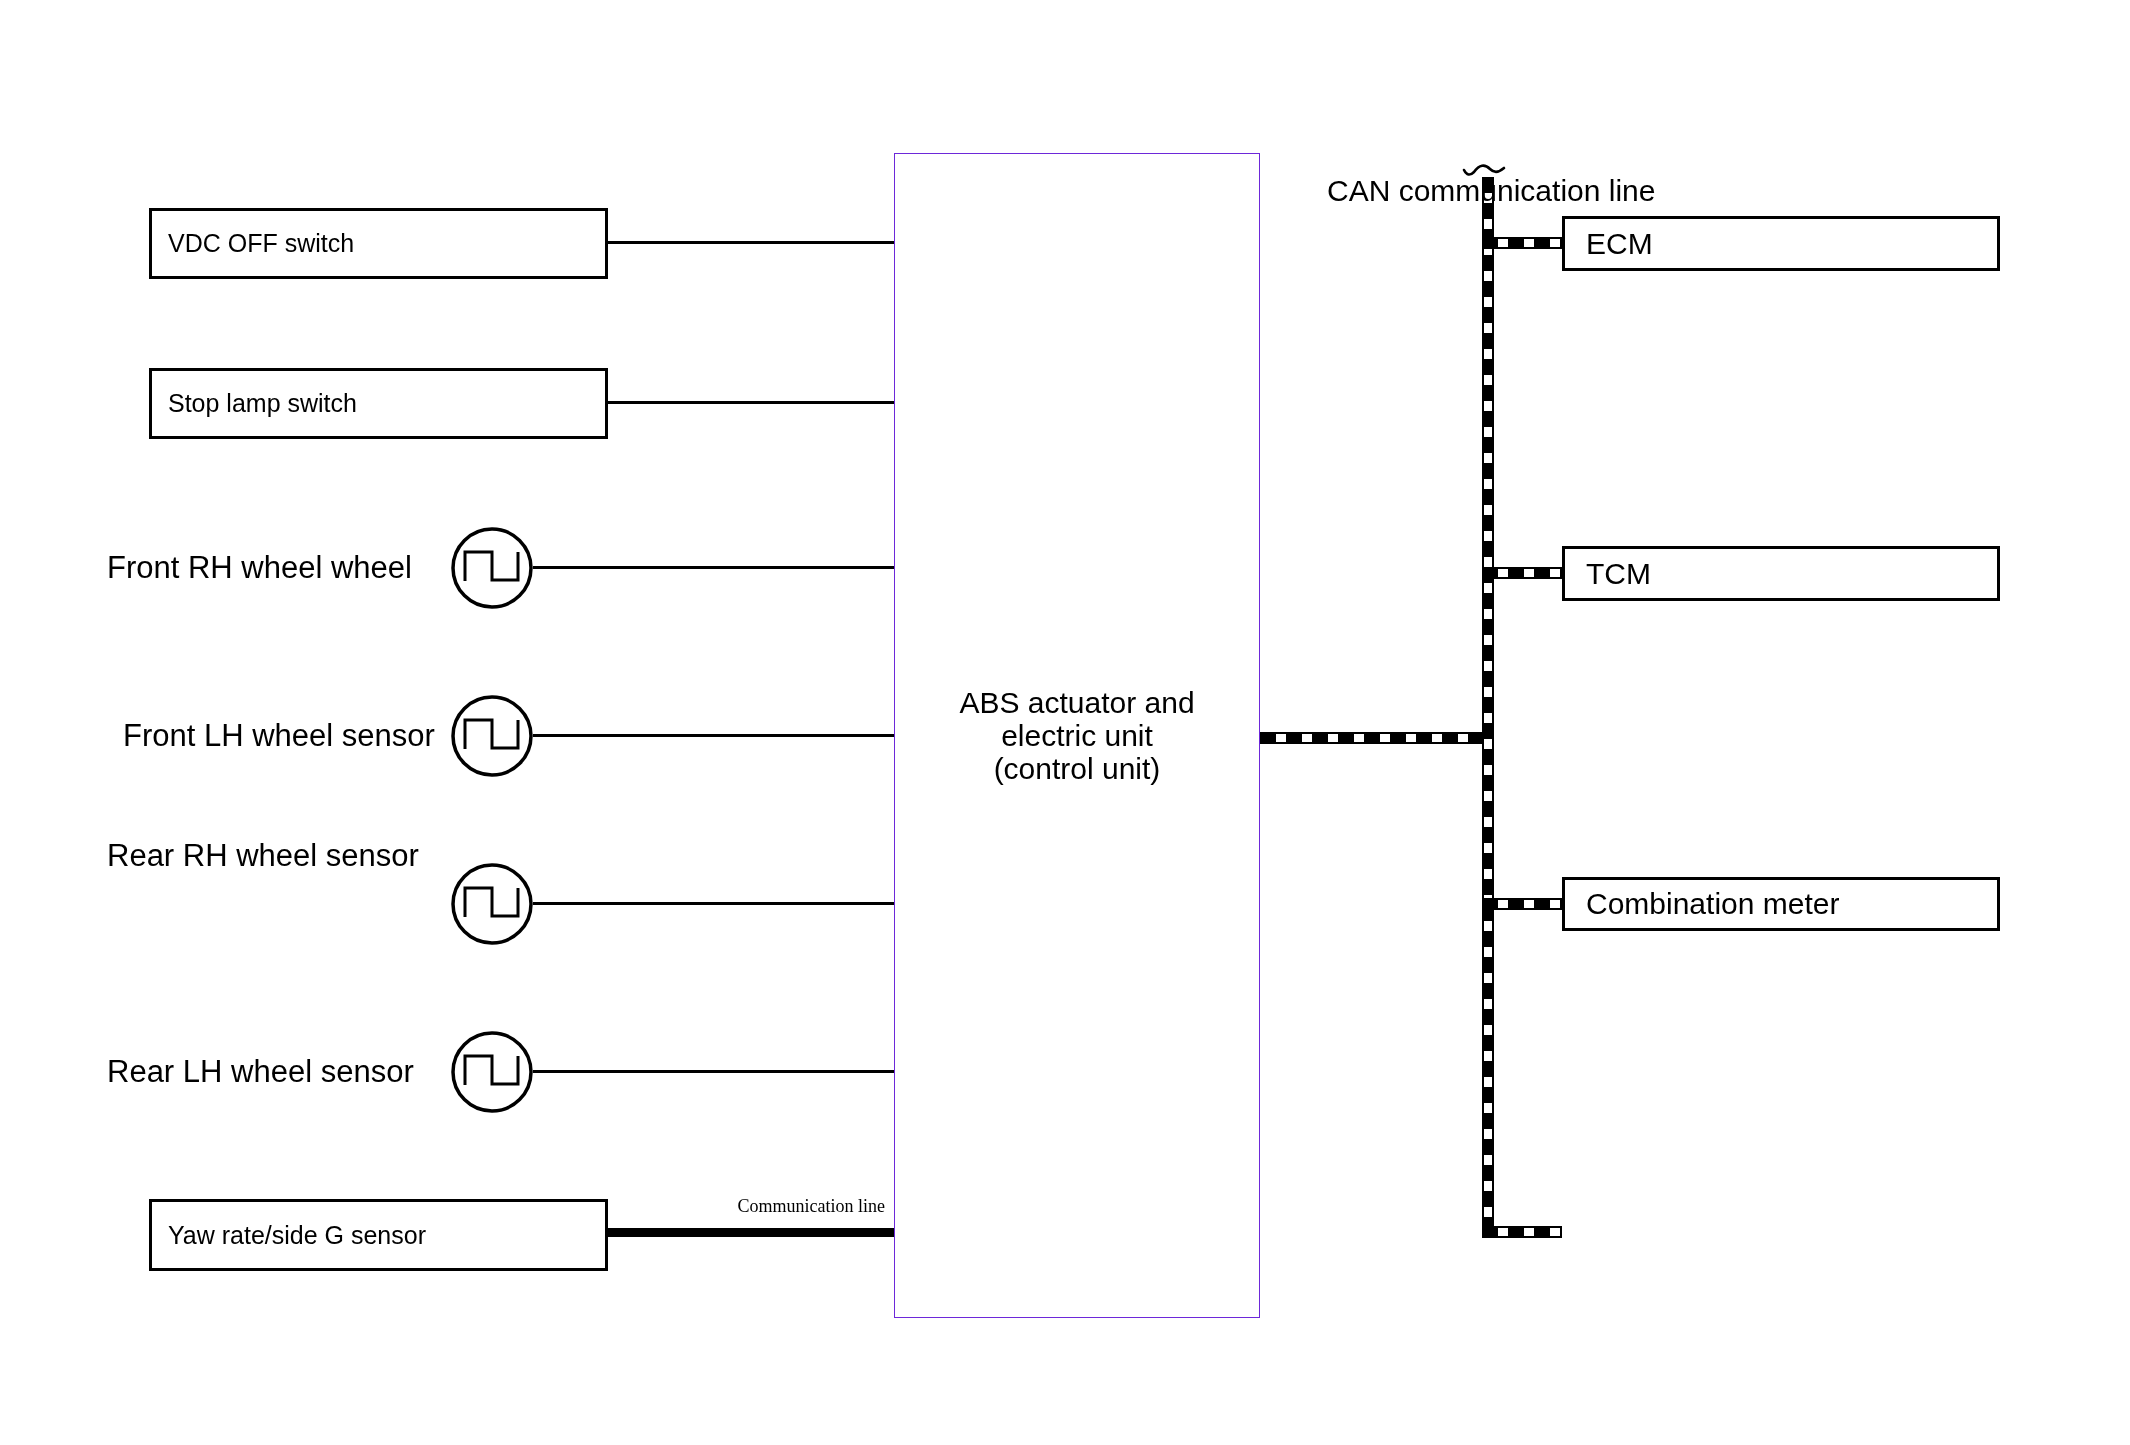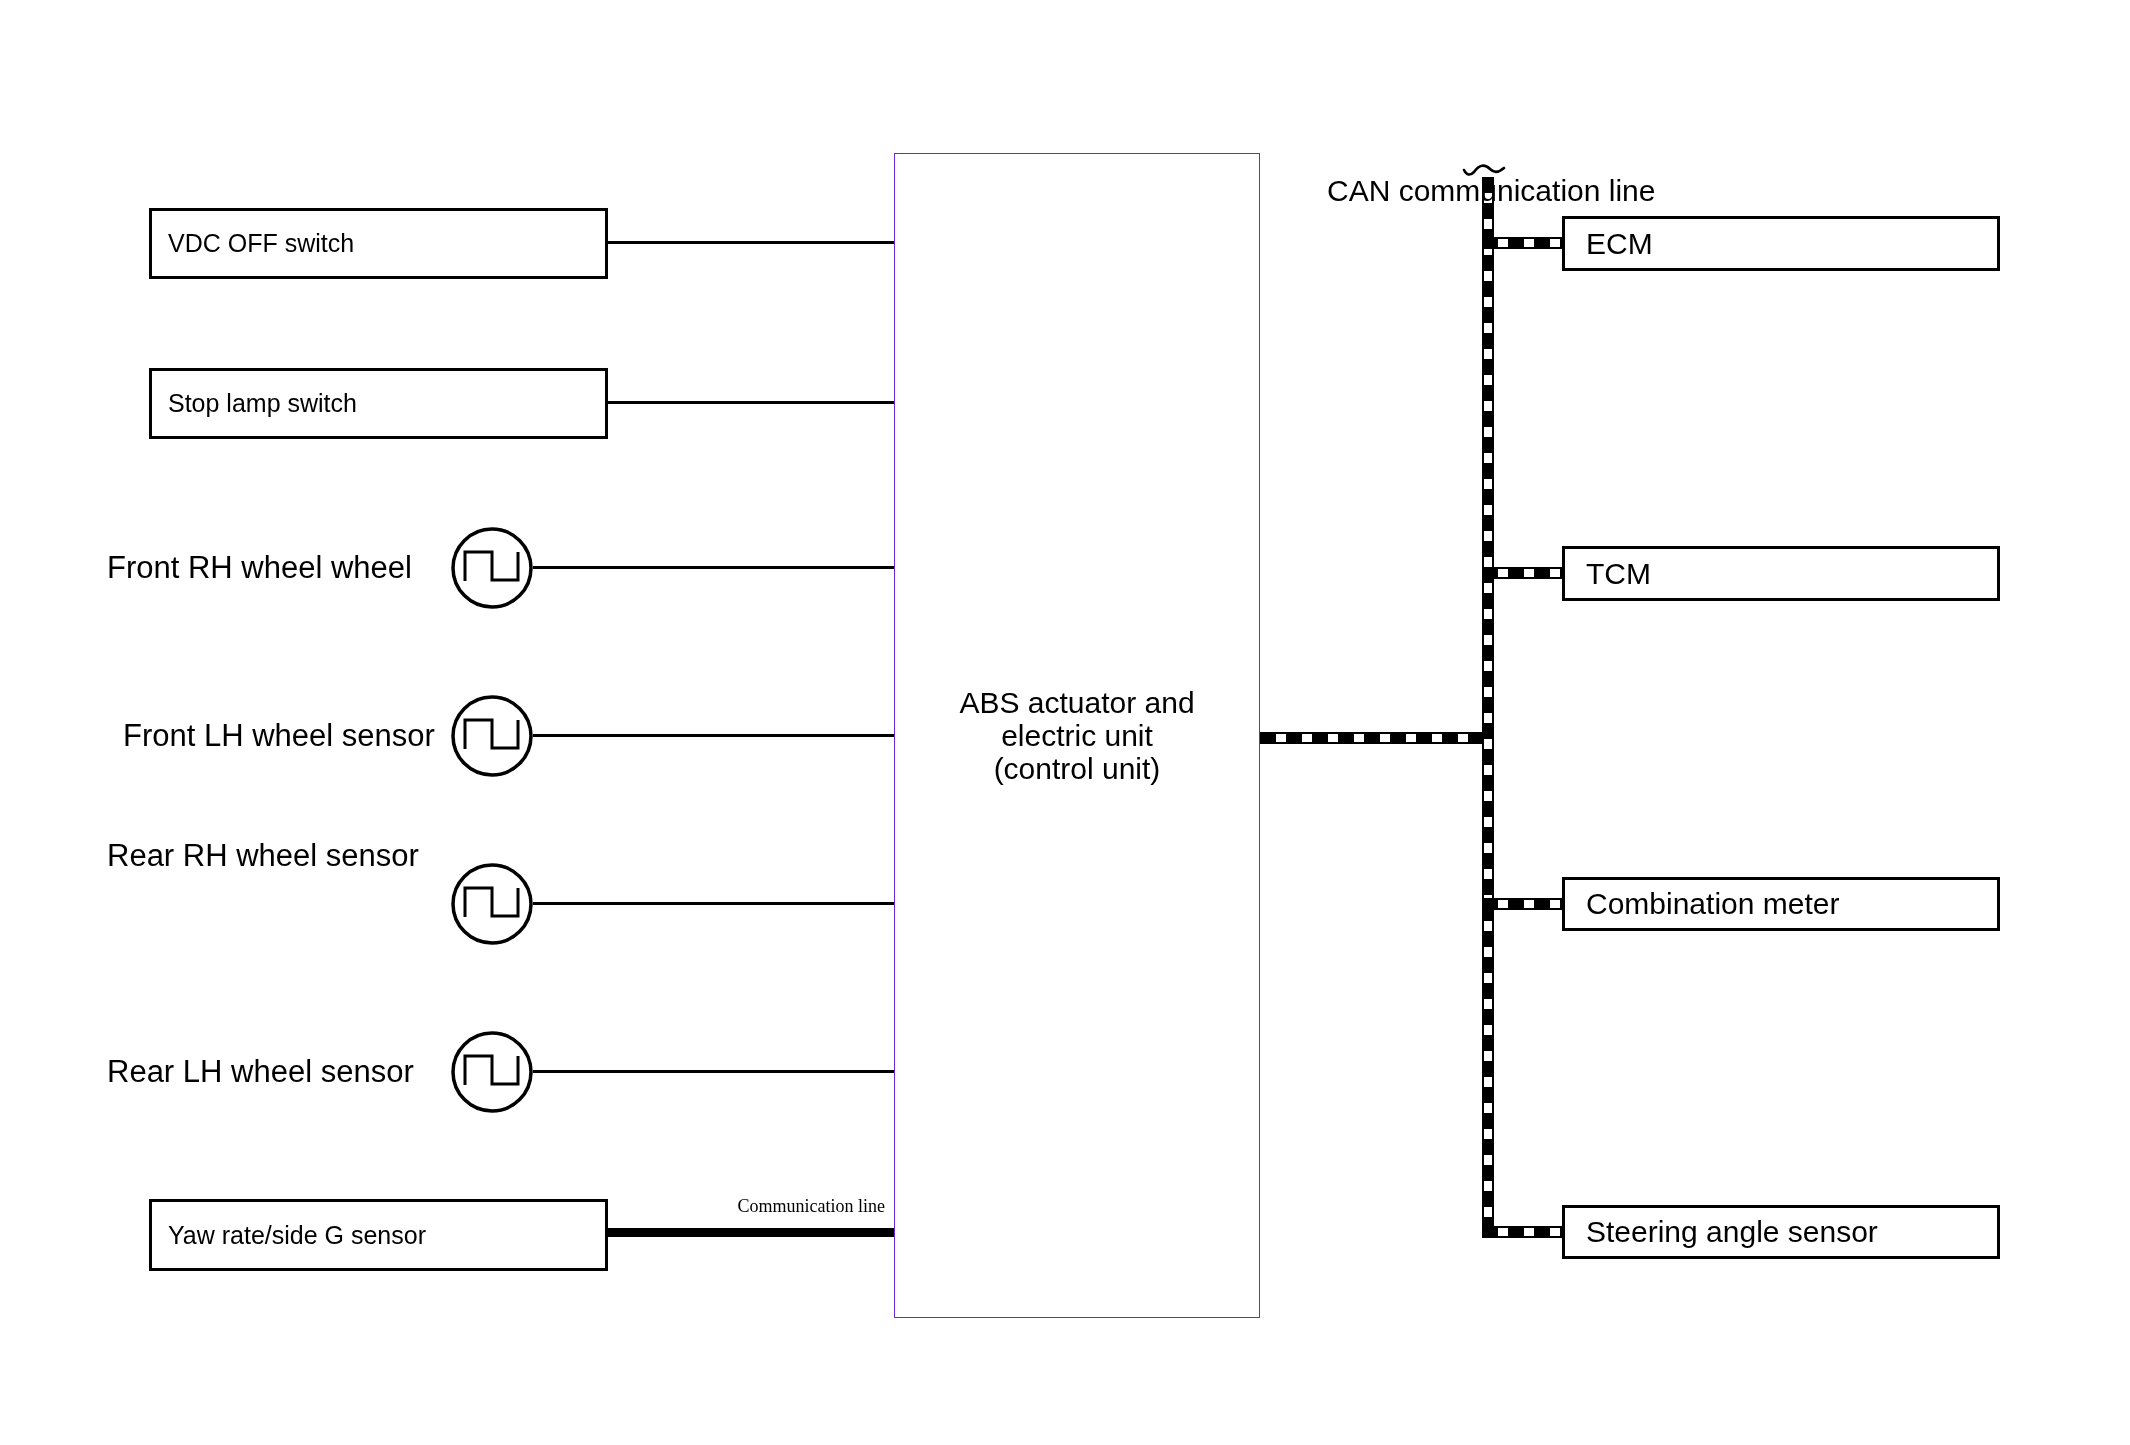--- a/index.html
+++ b/index.html
@@ -112,17 +112,14 @@
 
   <div class="node rnode" style="left:1562px;top:216px;width:438px;height:55px;">
     <span class="lbl">ECM</span>
   </div>
   <div class="node rnode" style="left:1562px;top:546px;width:438px;height:55px;">
     <span class="lbl">TCM</span>
   </div>
   <div class="node rnode" style="left:1562px;top:877px;width:438px;height:54px;">
     <span class="lbl">Combination meter</span>
   </div>
-  <div class="node rnode" style="left:1562px;top:1205px;width:438px;height:54px;">
-    <span class="lbl">Steering angle sensor</span>
-  </div>
 
 </div>
 
 </body></html>

